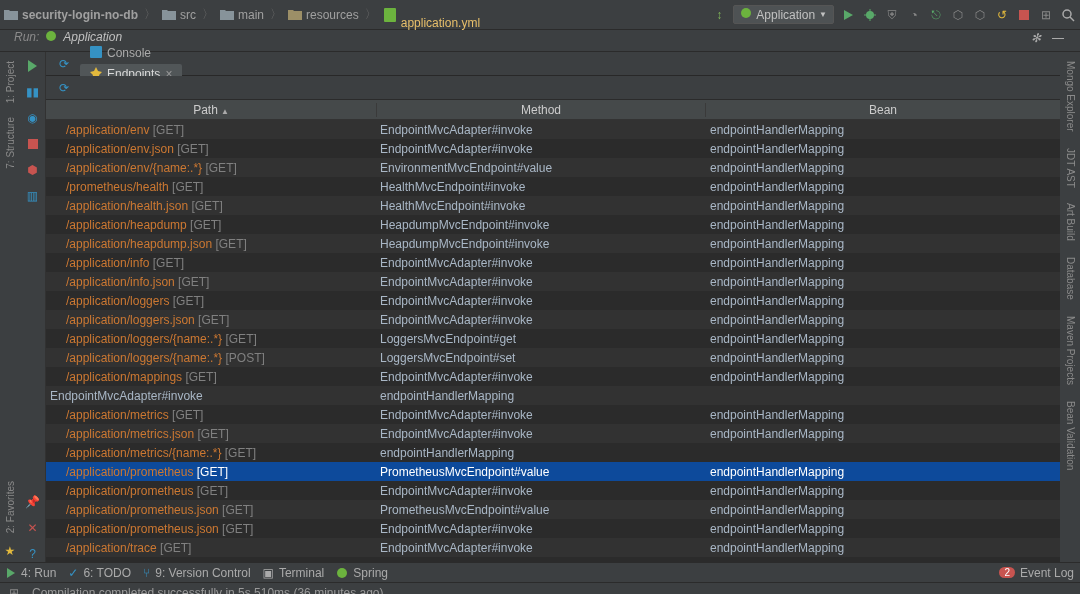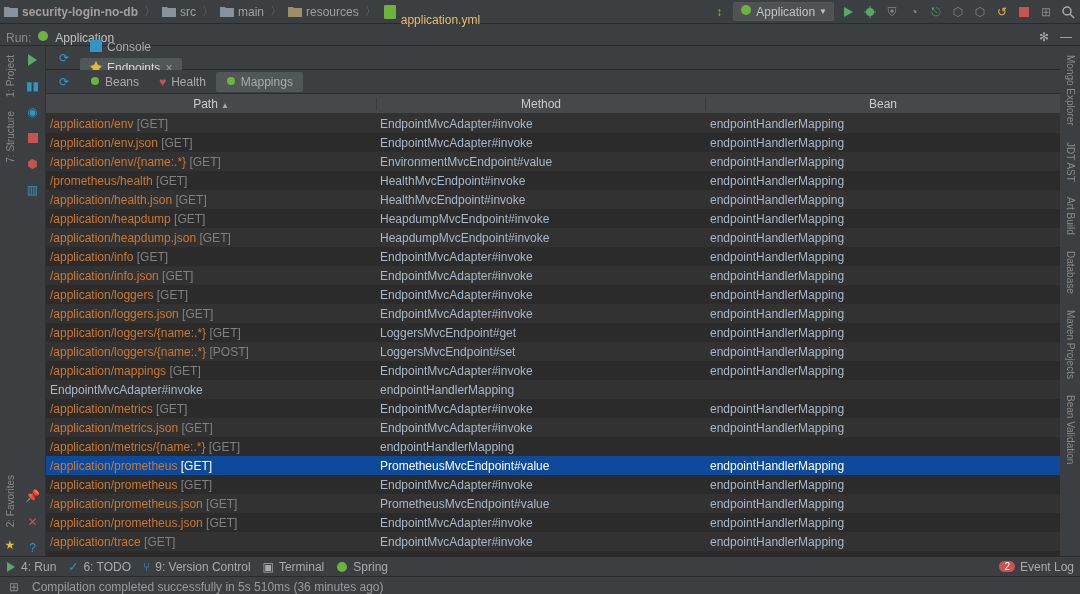--- a/index.html
+++ b/index.html
@@ -1,26 +1,26 @@
 <!DOCTYPE html>
 <html><head>
 <meta charset="utf-8">
 <style>
 * { margin: 0; padding: 0; box-sizing: border-box; font-family: "Segoe UI", Arial, sans-serif; font-size: 12px; }
 html, body { width: 1080px; height: 594px; background: #3c3f41; color: #bbbbbb; overflow: hidden; }
 
-.breadcrumb { height: 24px; background: #3c3f41; display: flex; align-items: center; padding: 0 4px; gap: 6px; border-bottom: 1px solid #2b2b2b; }
+.breadcrumb { height: 30px; background: #3c3f41; display: flex; align-items: center; padding: 0 4px; gap: 6px; border-bottom: 1px solid #2b2b2b; }
 .bc-item { display: flex; align-items: center; gap: 4px; color: #a0a0a0; }
 .bc-icon { width: 14px; height: 14px; display: inline-flex; align-items: center; justify-content: center; }
 .app-name { color: #e8bf6a; margin-top: 16px; }
 .bc-right { margin-left: auto; display: flex; align-items: center; gap: 6px; }
 .run-cfg { background: #4e5254; border: 1px solid #555; padding: 1px 6px; border-radius: 2px; display: flex; align-items: center; gap: 4px; color: #c1c1c1; }
 .tool-ic { width: 16px; height: 16px; display: inline-flex; align-items: center; justify-content: center; cursor: pointer; }
 
-.runbar { height: 22px; background: #3c3f41; display: flex; align-items: flex-end; padding: 0 6px; gap: 6px; border-bottom: 1px solid #2b2b2b; color: #8a8a8a; }
+.runbar { height: 22px; background: #3c3f41; display: flex; align-items: flex-start; padding: 0 14px; gap: 6px; border-bottom: 1px solid #2b2b2b; color: #8a8a8a; font-style: italic; }
 .runbar-right { margin-left: auto; display: flex; align-items: center; gap: 6px; }
 
 .main { display: flex; height: 510px; }
 .stripe { width: 20px; background: #3c3f41; display: flex; flex-direction: column; align-items: center; gap: 8px; padding-top: 6px; }
 .vlabel { writing-mode: vertical-rl; transform: rotate(180deg); font-size: 10px; color: #8a8a8a; padding: 3px 0; cursor: pointer; }
 .right-stripe { width: 20px; background: #3c3f41; display: flex; flex-direction: column; align-items: center; gap: 10px; padding-top: 6px; }
 
 .gutter-col { width: 26px; background: #3c3f41; display: flex; flex-direction: column; align-items: center; gap: 10px; padding-top: 6px; }
 .gut-ic { width: 16px; height: 16px; cursor: pointer; display:flex; align-items:center; justify-content:center; }
 
@@ -45,21 +45,21 @@
 .tbody { flex: 1; overflow-y: auto; background: #2b2b2b; }
 .tbody::-webkit-scrollbar { width: 10px; }
 .tbody::-webkit-scrollbar-track { background: #3c3f41; }
 .tbody::-webkit-scrollbar-thumb { background: #5e6060; border-radius: 3px; }
 
 .row { height: 19px; display: flex; align-items: center; font-size: 12px; }
 .row.odd { background: #323232; }
 .row.even { background: #2b2b2b; }
 .row.sel { background: #0d4a9b; color: #fff; }
 .row.sel .cell-path, .row.sel .verb, .row.sel .cell-method, .row.sel .cell-bean { color: #fff; }
-.cell-path { width: 330px; padding-left: 4px; white-space: nowrap; overflow: hidden; }
+.cell-path { width: 330px; padding-left: 20px; white-space: nowrap; overflow: hidden; }
 .cell-path .p { color: #cc7832; }
 .verb { color: #808080; }
 .cell-method { width: 330px; padding-left: 4px; color: #a9b7c6; white-space: nowrap; overflow: hidden; }
 .cell-bean { flex: 1; padding-left: 4px; color: #a9b7c6; white-space: nowrap; overflow: hidden; }
 
 .footer1 { height: 20px; background: #3c3f41; display: flex; align-items: center; padding: 0 6px; gap: 12px; border-top: 1px solid #2b2b2b; }
 .fbtn { display: flex; align-items: center; gap: 5px; color: #aaa; cursor: pointer; }
 .footer1-right { margin-left: auto; display: flex; align-items: center; gap: 8px; }
 .evt-badge { background: #c75450; color: #fff; border-radius: 8px; padding: 0 5px; font-size: 10px; }
 
@@ -214,38 +214,20 @@
             <span><svg width="12" height="12" viewBox="0 0 12 12">
                 <path fill="#e2b93d" d="M6 0l2 4 4 1-3 3 1 4-4-2-4 2 1-4-3-3 4-1z"></path>
               </svg></span>
             <span>Endpoints</span>
             <span class="close">×</span>
           </div>
         </div>
     </div>
     <div class="tabs2">
       <span class="tabs2-left-ic" style="color:#3592c4">⟳</span>
-      <div id="tabs2-host" style="display:flex">
-          <div class="tab2">
-            <span><svg width="10" height="10" viewBox="0 0 10 10">
-                <circle cx="5" cy="5" r="4" fill="#6cb33e"></circle>
-              </svg></span>
-            <span>Beans</span>
-          </div>
-          <div class="tab2">
-            <span><span style="color:#c75450">♥</span></span>
-            <span>Health</span>
-          </div>
-          <div class="tab2 active">
-            <span><svg width="10" height="10" viewBox="0 0 10 10">
-                <circle cx="5" cy="5" r="4" fill="#6cb33e"></circle>
-              </svg></span>
-            <span>Mappings</span>
-          </div>
-        </div>
     </div>
 
     <div class="thead">
       <div class="th-path"><span>Path</span><span class="sort-ar">▲</span></div>
       <div class="th-method">Method</div>
       <div class="th-bean">Bean</div>
     </div>
     <div class="tbody" id="tbody">
         <div class="row odd">
           <div class="cell-path"><span class="p">/application/env</span> <span class="verb">[GET]</span></div>

